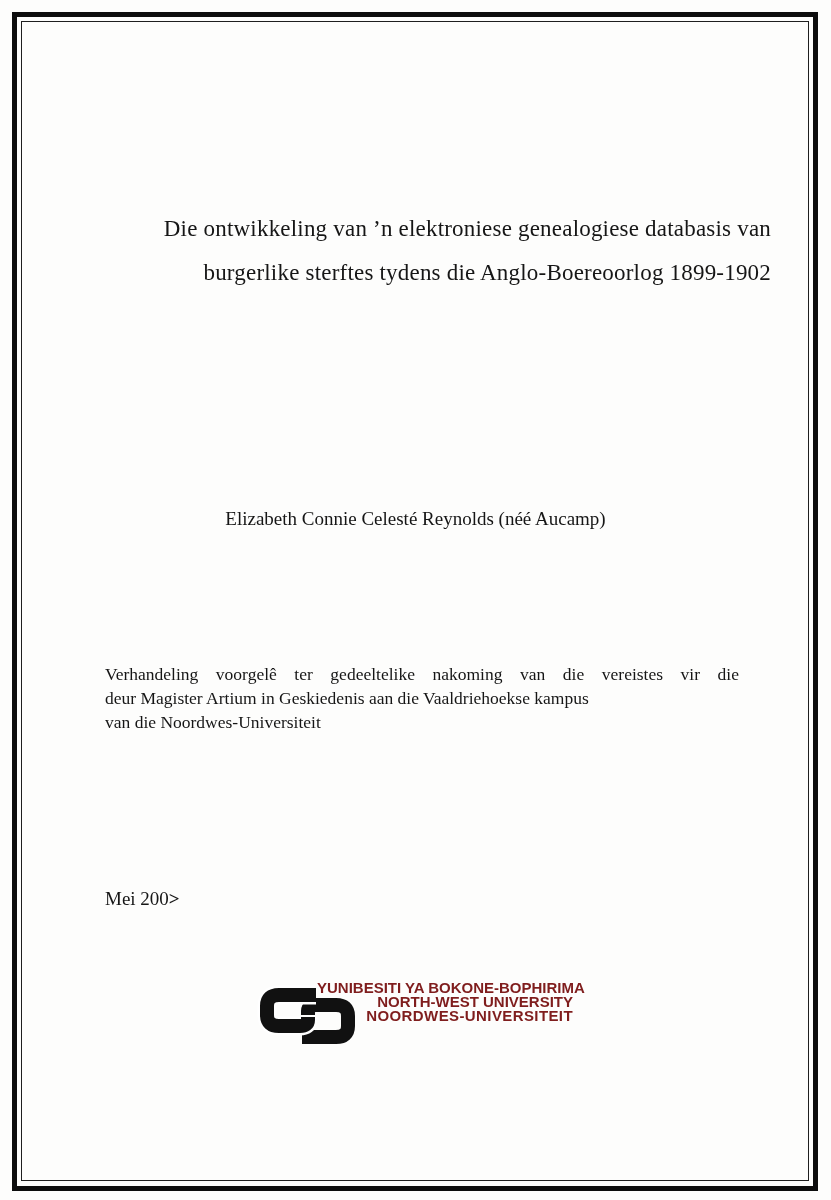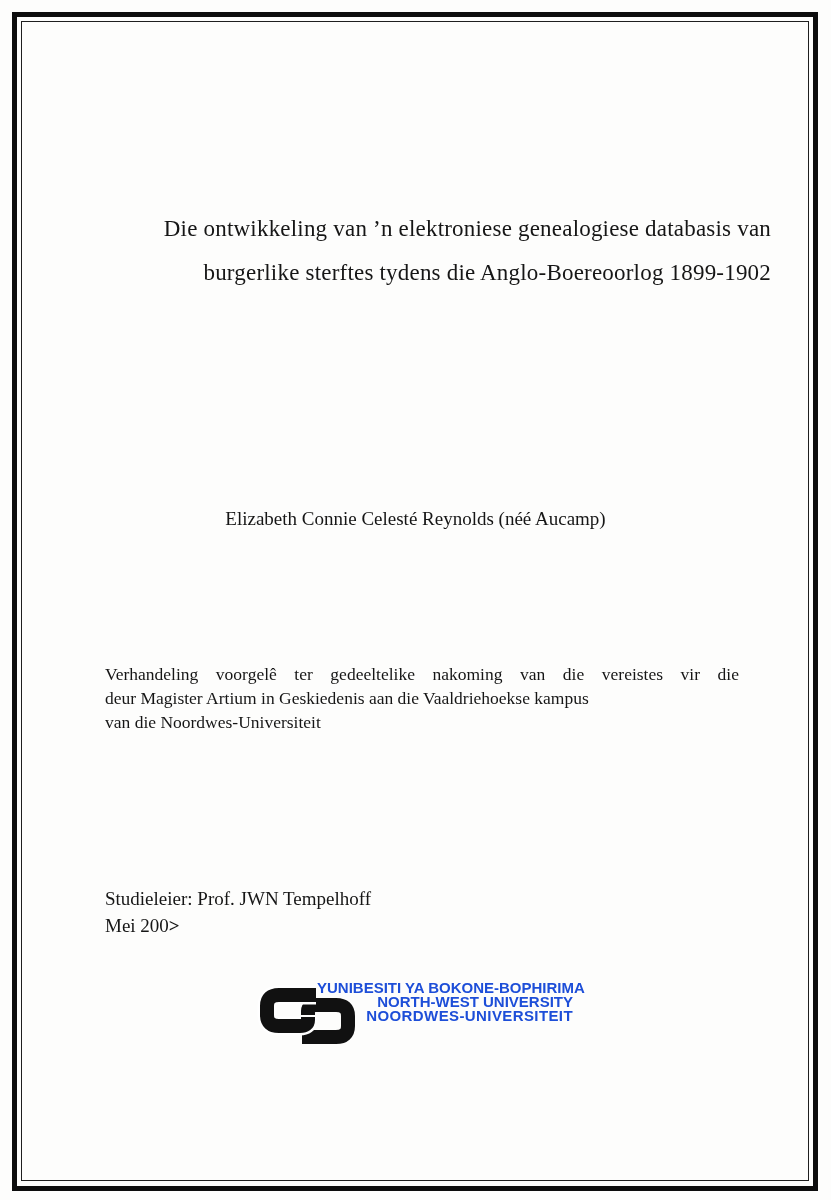--- a/index.html
+++ b/index.html
@@ -78,21 +78,21 @@
   .logo-text{
     position:absolute;
     right:14px;top:1px;
     width:256px;
     text-align:right;
     white-space:nowrap;
     font-family:"Liberation Sans", sans-serif;
     font-size:15px;
     font-weight:700;
     line-height:14.2px;
-    color:#1d4ed8;
+    color:#7f1d1d;
   }
   .logo-text .l3{letter-spacing:0.4px;}
 </style>
 </head>
 <body>
 
 <div class="page">
 
   <div class="frame-outer"></div>
   <div class="frame-inner"></div>
@@ -105,21 +105,20 @@
 
   <div class="author">Elizabeth Connie Celesté Reynolds (néé Aucamp)</div>
 
   <div class="statement">
     <div class="justified">Verhandeling voorgelê ter gedeeltelike nakoming van die vereistes vir die</div>
     <div><span>deur </span><span class="italic">Magister Artium</span><span> in Geskiedenis aan die Vaaldriehoekse kampus</span></div>
     <div>van die Noordwes-Universiteit</div>
   </div>
 
   <div class="supervisor-block">
-    <div>Studieleier: Prof. JWN Tempelhoff</div>
     <div><span>Mei 200</span><span class="date-glyph">&gt;</span></div>
   </div>
 
   <div class="uni-logo">
     <svg class="logo-mark" width="101" height="66" viewBox="0 0 101 66" xmlns="http://www.w3.org/2000/svg">
 
       <path d="M45 55 H79 Q91 55 91 44 V34 Q91 23 79 23 H59 Q51 23 51 29 V33" fill="none" stroke="#111111" stroke-width="14"></path>
 
       <path d="M59 13 H22 Q10 13 10 24 V33 Q10 44 22 44 H43 Q51 44 51 38 V35" fill="none" stroke="#ffffff" stroke-width="19"></path>
       <path d="M59 13 H22 Q10 13 10 24 V33 Q10 44 22 44 H43 Q51 44 51 38 V35" fill="none" stroke="#111111" stroke-width="14"></path>

